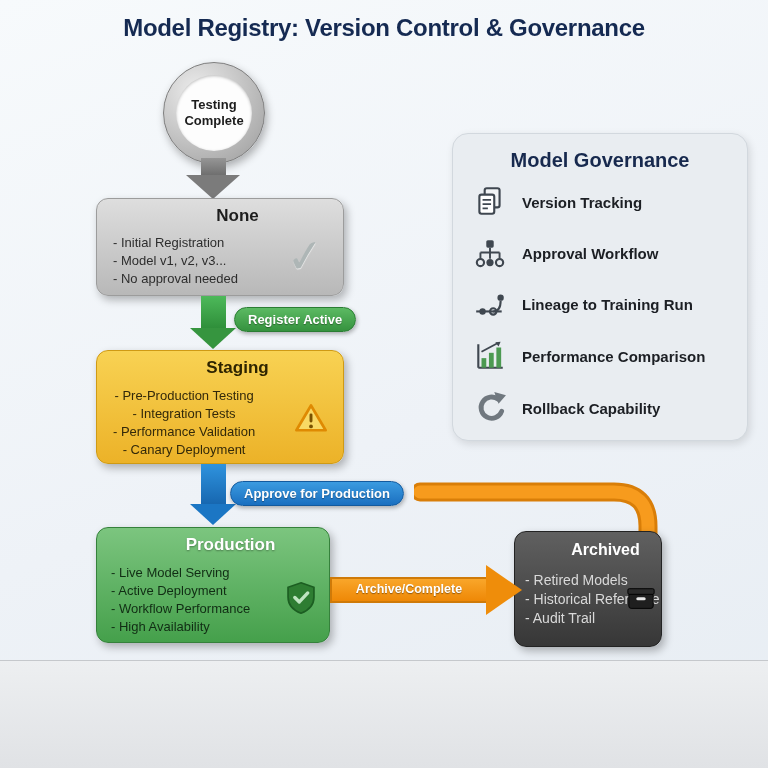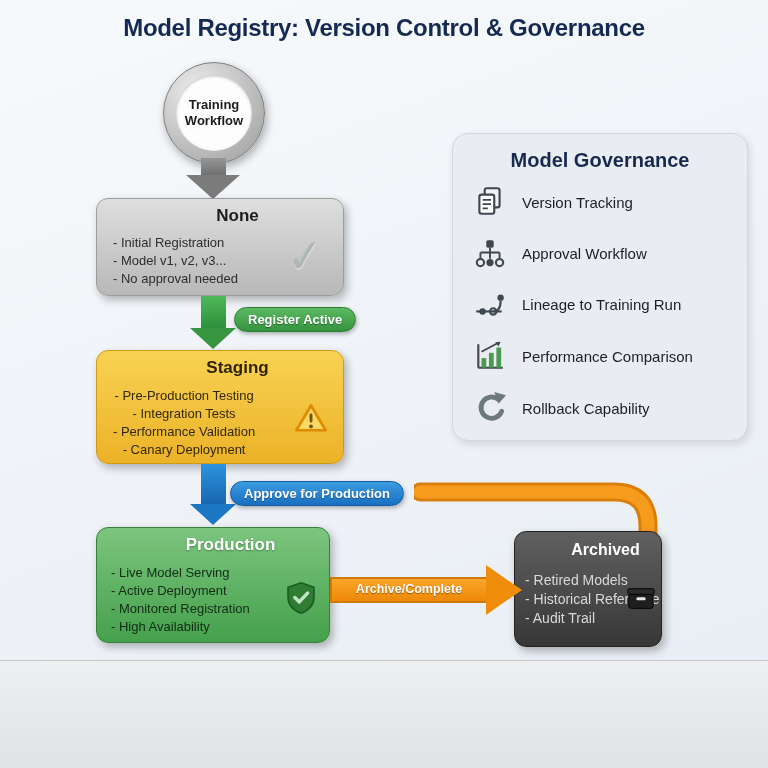--- a/index.html
+++ b/index.html
@@ -62,36 +62,36 @@
   .h-head{position:absolute;left:156px;top:0;width:0;height:0;border-top:25px solid transparent;border-bottom:25px solid transparent;border-left:36px solid #ef8d0a;}
   .h-label{position:absolute;left:2px;top:17px;width:154px;text-align:center;font-size:12.5px;font-weight:bold;color:#fff;text-shadow:0 1px 1px rgba(0,0,0,.4);}
   .curve{position:absolute;z-index:1;}
   
   .gov-panel{
     position:absolute;left:452px;top:133px;width:294px;height:306px;border-radius:16px;
     background:#e9edf1;border:1px solid #d2d8de;box-shadow:2px 3px 8px rgba(0,0,0,.12);
   }
   .gov-title{position:absolute;top:15px;left:0;width:100%;text-align:center;font-size:20px;font-weight:bold;color:#17294e;}
   .gov-row{position:absolute;left:20px;height:36px;display:flex;align-items:center;gap:15px;}
-  .gov-label{font-size:15px;font-weight:400;color:#1c1f24;}
+  .gov-label{font-size:15px;font-weight:700;color:#1c1f24;}
   
   .footer{
     position:absolute;left:0;top:660px;width:768px;height:108px;
     background:linear-gradient(#edeff1,#e0e2e5);border-top:1px solid #c5c8cc;
   }
 </style>
 </head>
 <body>
 
 <div class="canvas">
 
   <div class="page-title">Model Registry: Version Control &amp; Governance</div>
 
   <div class="start-circle">
-    <div class="start-inner">Training Workflow</div>
+    <div class="start-inner">Testing Complete</div>
   </div>
 
   <div class="varrow" style="left:186px;top:158px;">
     <div class="shaft" style="height:17px;background:linear-gradient(#969696,#6f6f6f);"></div>
     <div class="head" style="border-top-color:#7b7b7b;"></div>
   </div>
 
   <div class="stage gray" style="left:96px;top:198px;width:248px;height:98px;">
     <div class="stage-h">None</div>
     <div class="stage-items">
@@ -132,21 +132,21 @@
   <svg class="curve" style="left:414px;top:478px;" width="256" height="64" viewBox="0 0 256 64">
     <path d="M6 14 H 200 Q 234 14 234 48 V 64" fill="none" stroke="#d97e08" stroke-width="19" stroke-linecap="round"></path>
     <path d="M6 14 H 200 Q 234 14 234 48 V 64" fill="none" stroke="#f79b1d" stroke-width="13" stroke-linecap="round"></path>
   </svg>
 
   <div class="stage green" style="left:96px;top:527px;width:234px;height:116px;">
     <div class="stage-h">Production</div>
     <div class="stage-items">
       <div>- Live Model Serving</div>
       <div>- Active Deployment</div>
-      <div>- Monitored Registration</div>
+      <div>- Workflow Performance</div>
       <div>- High Availability</div>
     </div>
     <svg class="stage-icon" style="right:10px;top:52px;" width="36" height="36" viewBox="0 0 32 32">
       <path d="M16 2.5 L27.5 6.5 V 15 C 27.5 22.5 22.5 27 16 29.5 C 9.5 27 4.5 22.5 4.5 15 V 6.5 Z" fill="#2e7d32" stroke="#1c5e22" stroke-width="1.5"></path>
       <path d="M10.5 15.5 L14.5 19.5 L22 11.5" fill="none" stroke="#bfe4c1" stroke-width="3" stroke-linecap="round" stroke-linejoin="round"></path>
     </svg>
   </div>
 
   <div class="harrow" style="left:330px;top:565px;">
     <div class="h-shaft"></div>

